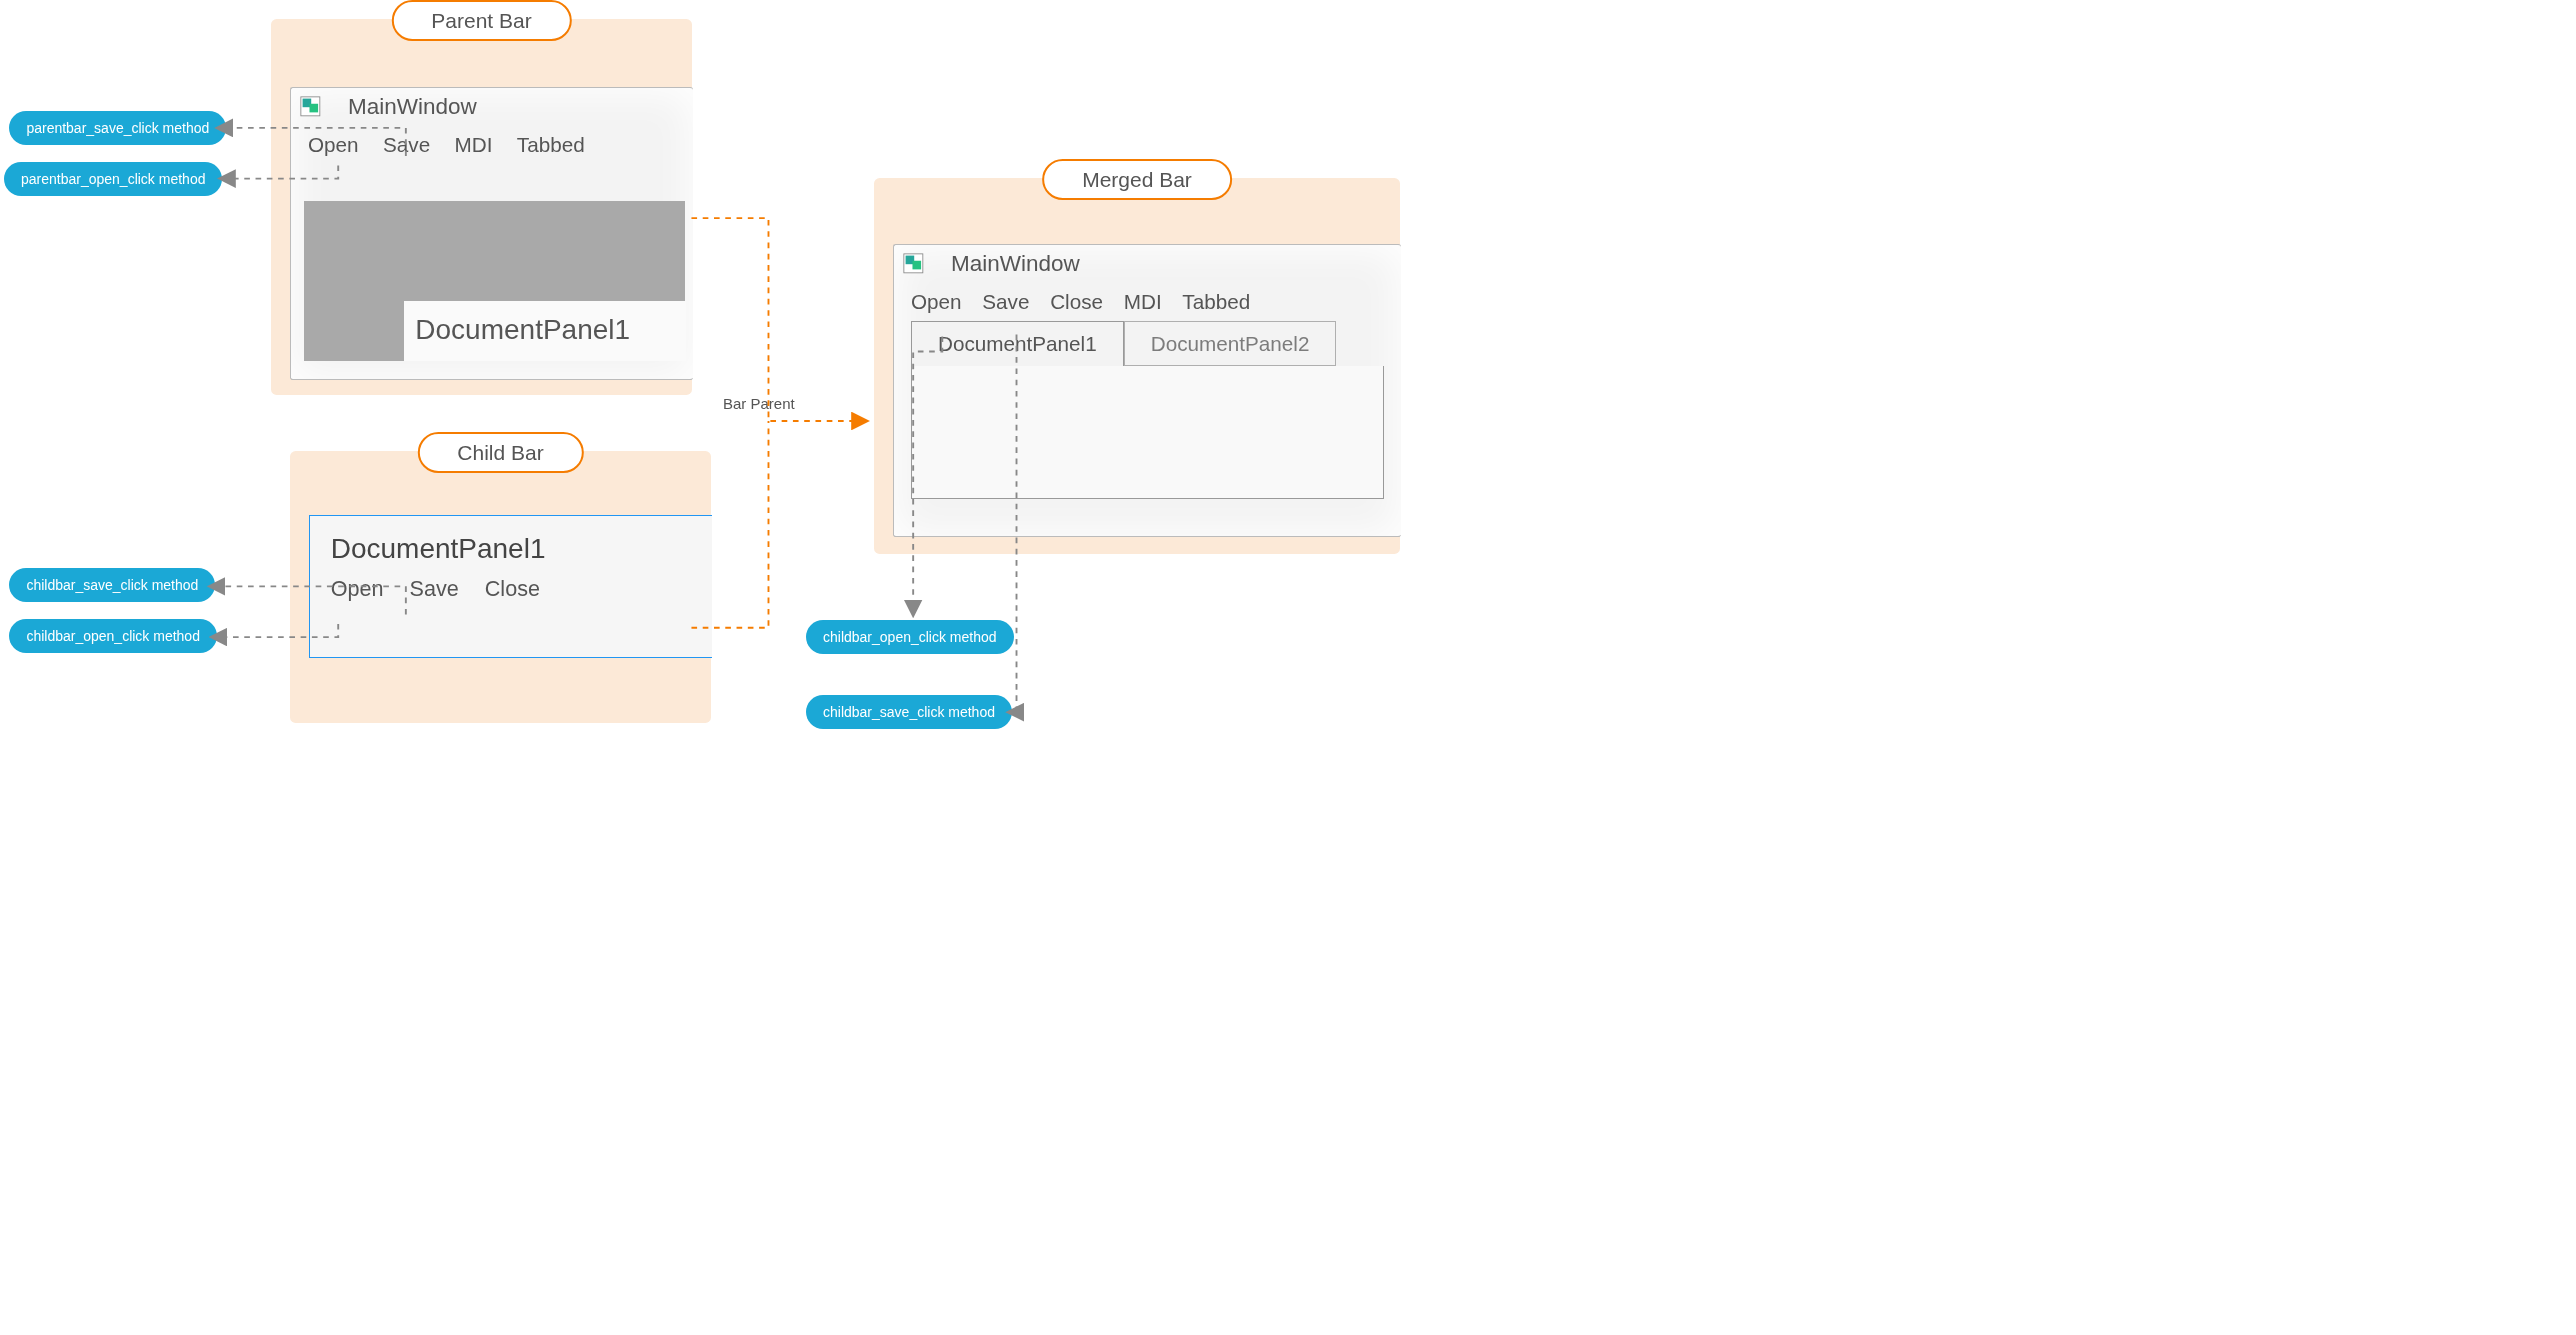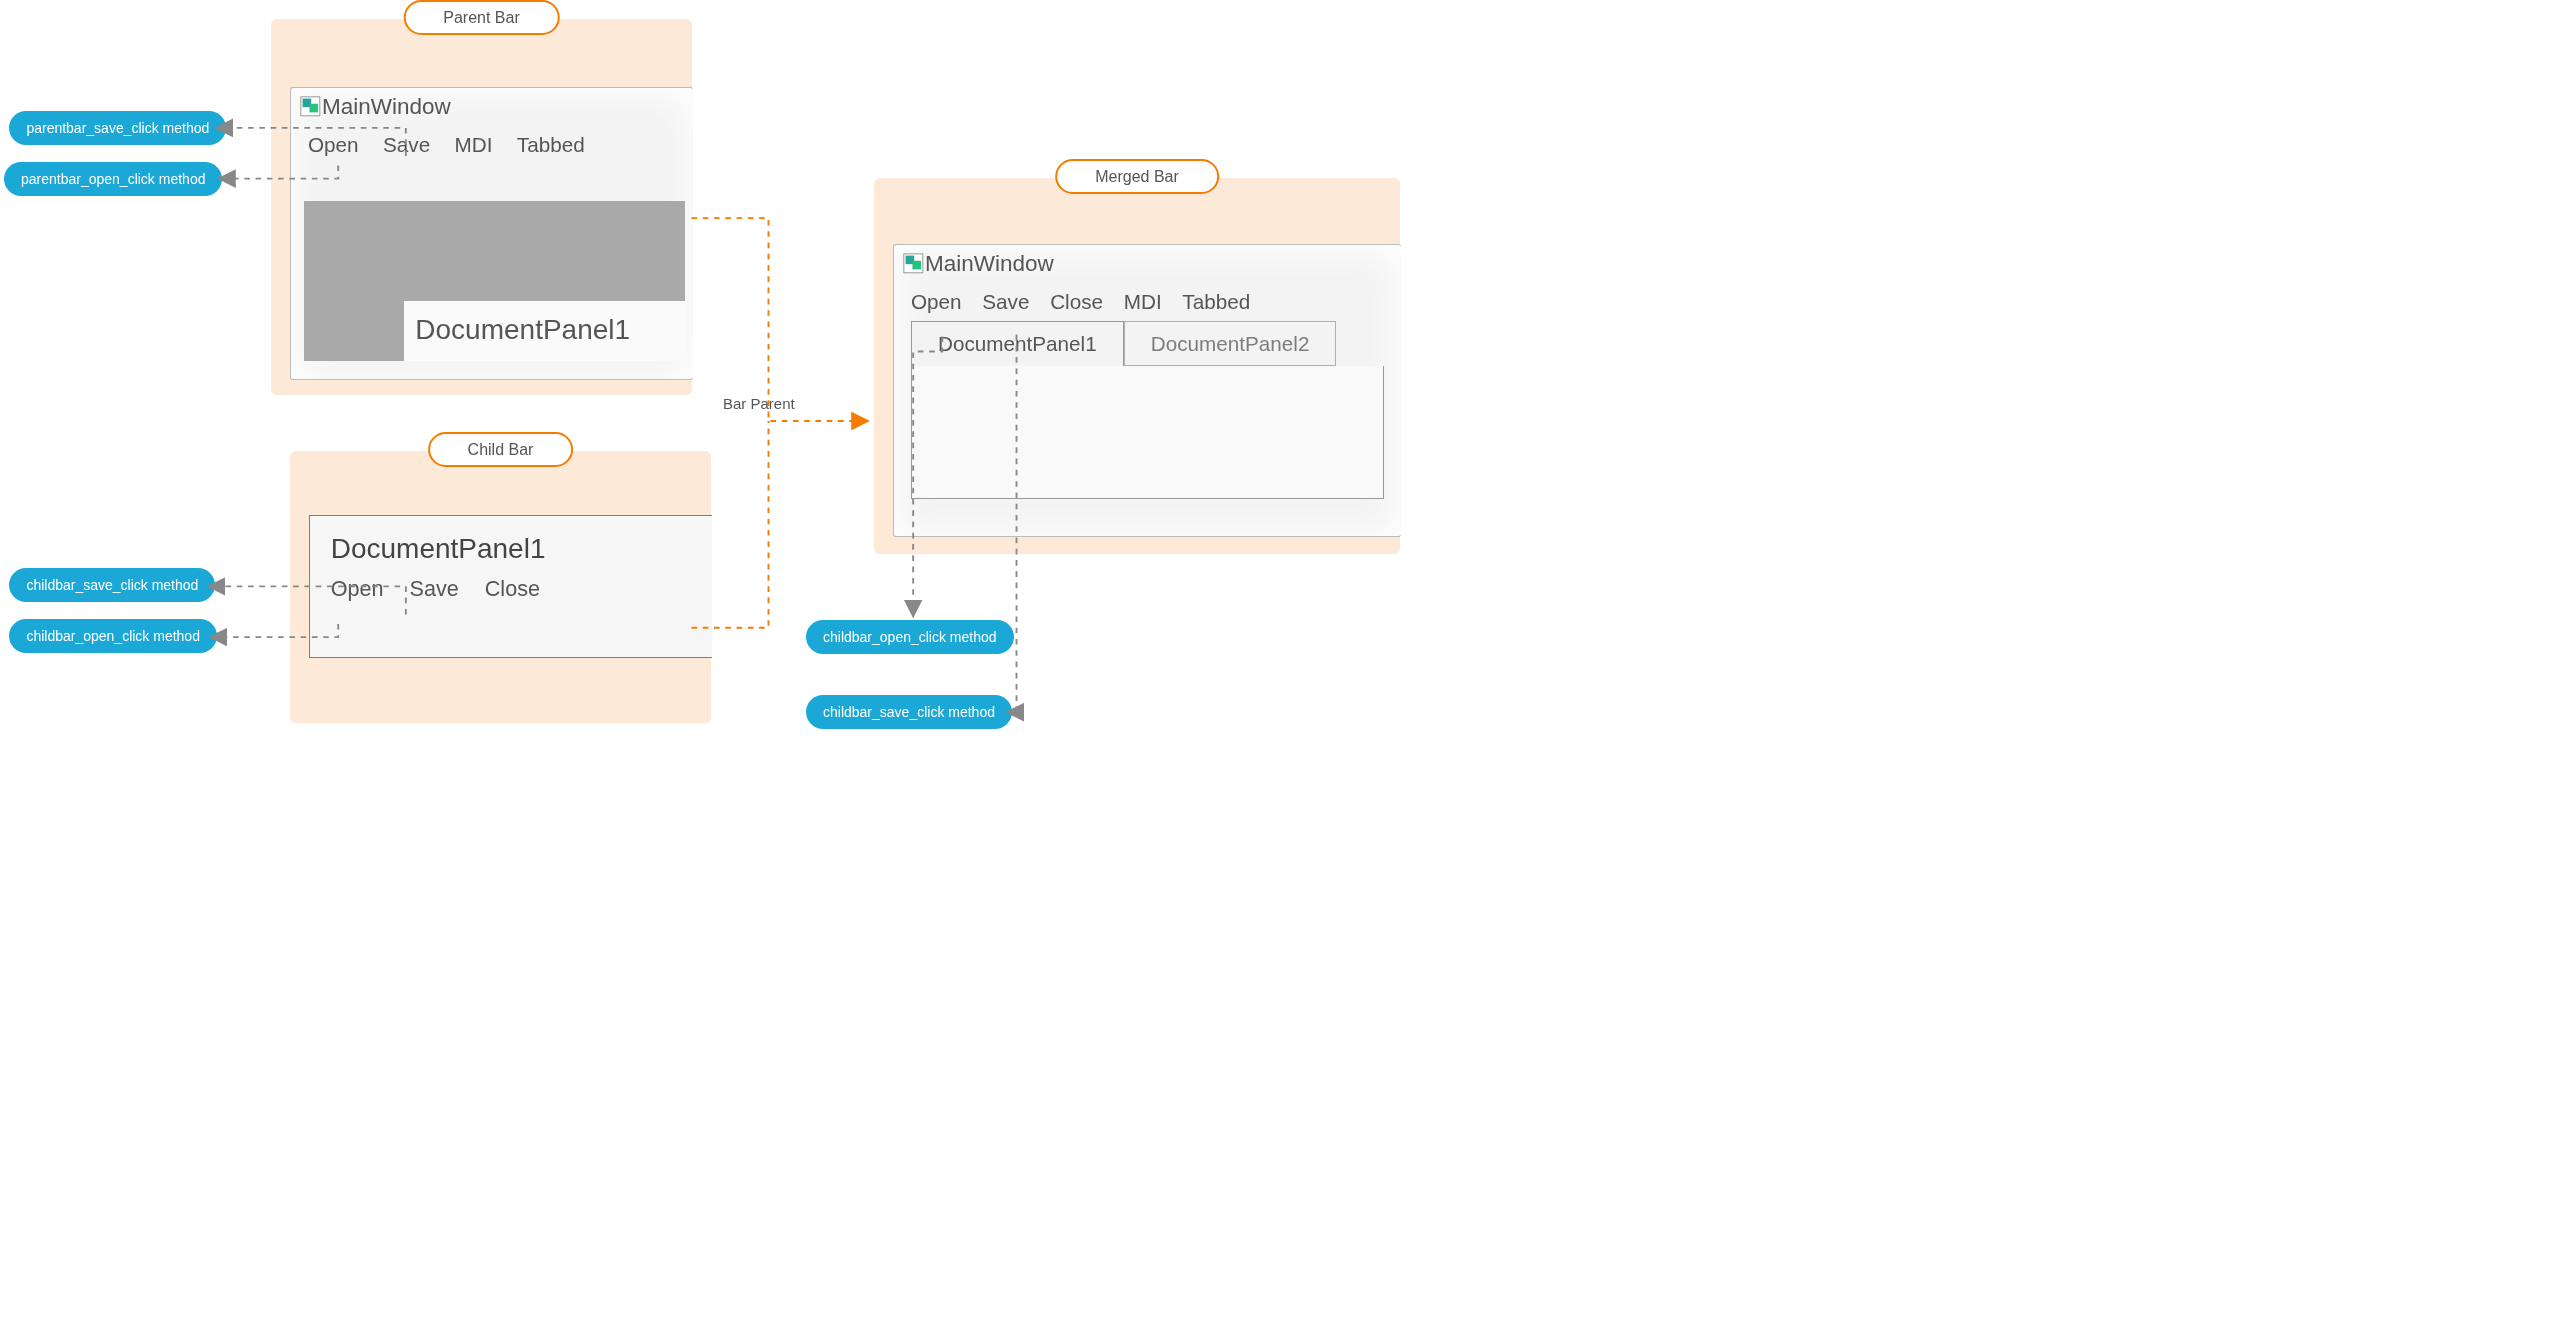--- a/index.html
+++ b/index.html
@@ -2,30 +2,30 @@
 <html style="font-size:15px"><head>
 <meta charset="utf-8">
 <style>
   html,body{margin:0;padding:0;background:#fff;font-family:"Segoe UI",Arial,sans-serif;color:#555;}
   .canvas{position:relative;width:1428px;height:780px;}
 
   
   .card{position:absolute;background:#fce9d7;border-radius:5.6px;}
   .card-title{position:absolute;top:-19px;left:50%;transform:translateX(-50%);
               background:#fff;border:2.8px solid #f57c00;border-radius:939px;
-              padding:6.6px 38px;font-size:16px;color:#555;white-space:nowrap;}
+              padding:6.6px 38px;font-size:21px;color:#555;white-space:nowrap;}
 
   
   .pill{position:absolute;background:#1ba8d6;color:#fff;border-radius:939px;
         padding:9px 17px;font-size:14px;white-space:nowrap;}
 
   
   .win{position:absolute;background:#f3f3f3;border:0.9px solid #bbb;border-radius:2.8px;
        box-shadow:0 1.9px 38px 3.8px rgba(255,255,255,0.95) inset;}
-  .win-header{display:flex;align-items:center;gap:1px;padding:5.6px 9.4px;font-size:22.5px;color:#555;}
+  .win-header{display:flex;align-items:center;gap:27px;padding:5.6px 9.4px;font-size:22.5px;color:#555;}
   .win-icon{width:20.7px;height:20.7px;display:flex;}
   .menubar{display:flex;gap:24.4px;padding:7.5px 17px;font-size:20.7px;color:#555;}
 
   
   .docpanel{position:absolute;background:#f6f6f6;border:1.9px solid #2196f3;border-top-right-radius:0;border-bottom-right-radius:0;border-right:none;}
   .doc-title{font-size:28px;color:#444;padding:17px 20.7px 5.6px;}
   .doc-menu{display:flex;gap:26px;font-size:21.6px;color:#555;padding:5.6px 20.7px 17px;}
 
   
   .tabs{display:flex;padding:0 17px;}

